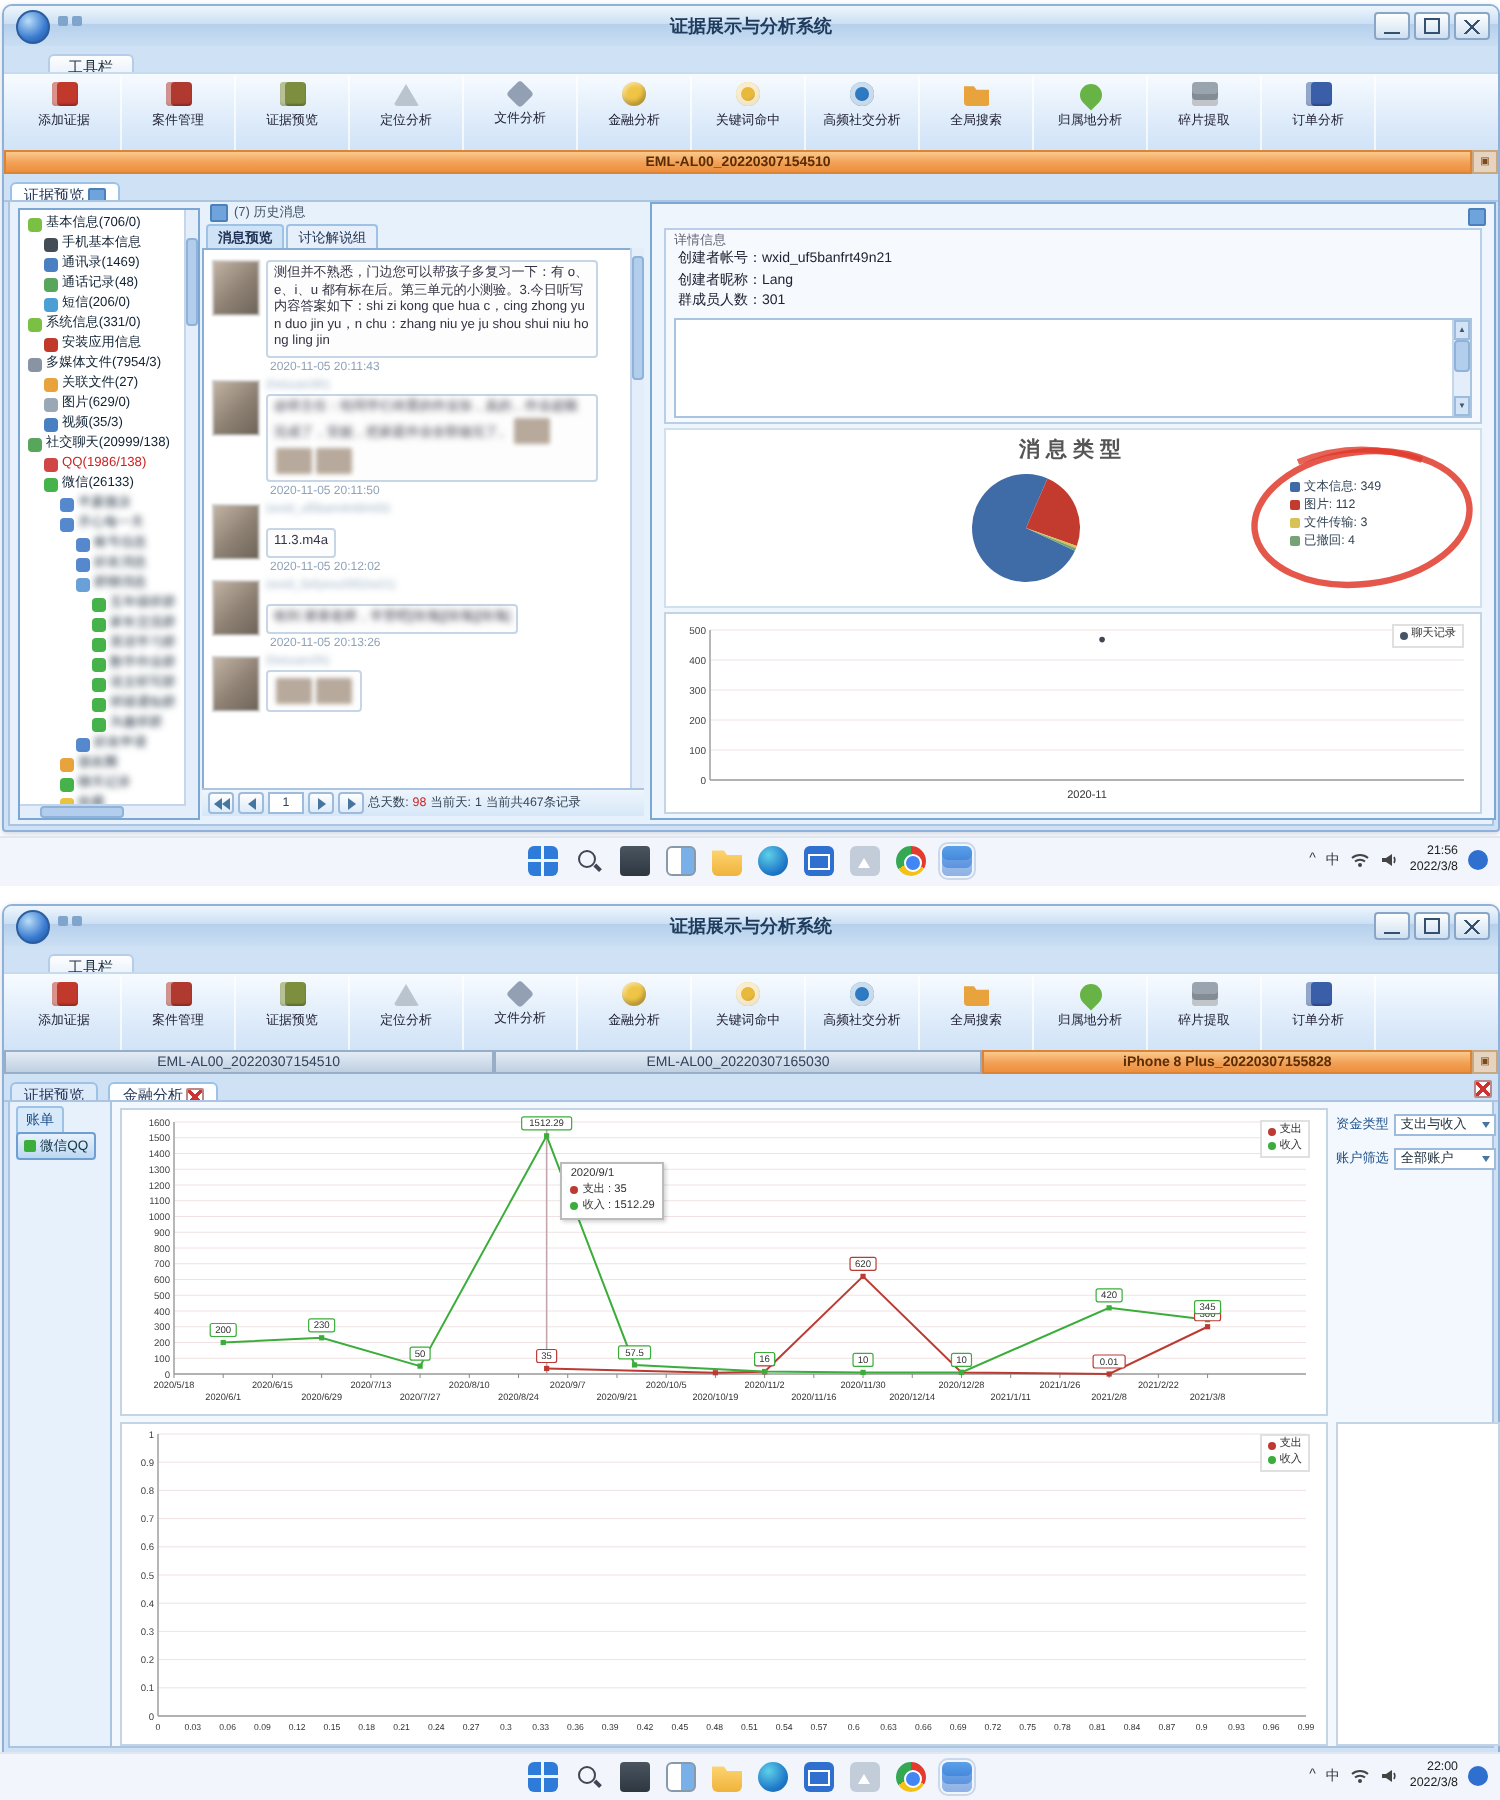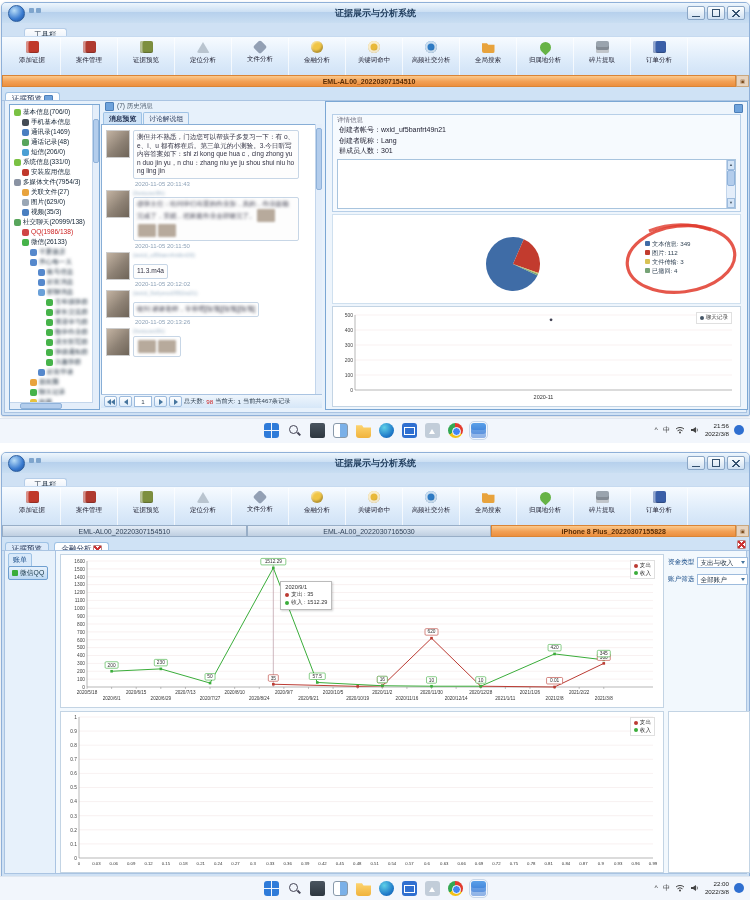--- a/index.html
+++ b/index.html
@@ -477,20 +477,21 @@
             <div class="textarea" style="left:4px;top:44px;width:397px;height:48px">
               <div class="vsb" style="width:8px">
                 <div class="sbarr">▲</div>
                 <div class="thumb" style="top:10px;height:14px"></div>
                 <div class="sbarr" style="position:absolute;bottom:0;left:0;right:0">▼</div>
               </div>
             </div>
           </div>
 
           <div class="chartbox" style="left:6px;top:112px;width:407px;height:88px">
+            <div class="pietitle">消息类型</div>
             <svg id="piesvg" style="position:absolute;left:148px;top:17px" width="64" height="64" viewBox="0 0 64 64">
                 <path d="M32,32 L56.47,43.41 A27,27 0 1 1 42.75,7.23 Z" fill="#3f6ca6"></path>
                 <path d="M32,32 L42.75,7.23 A27,27 0 0 1 57.43,41.06 Z" fill="#c23b2e"></path>
                 <path d="M32,32 L57.43,41.06 A27,27 0 0 1 57.05,42.08 Z" fill="#d8c255"></path>
                 <path d="M32,32 L57.05,42.08 A27,27 0 0 1 56.47,43.41 Z" fill="#76a376"></path>
               </svg>
             <div class="pielegend" id="pielegend" style="left:312px;top:24px">
                 <div class="lgrow">
                   <span class="lgsq" style="background: rgb(63, 108, 166);"></span>
                   <span>文本信息: 349</span>

